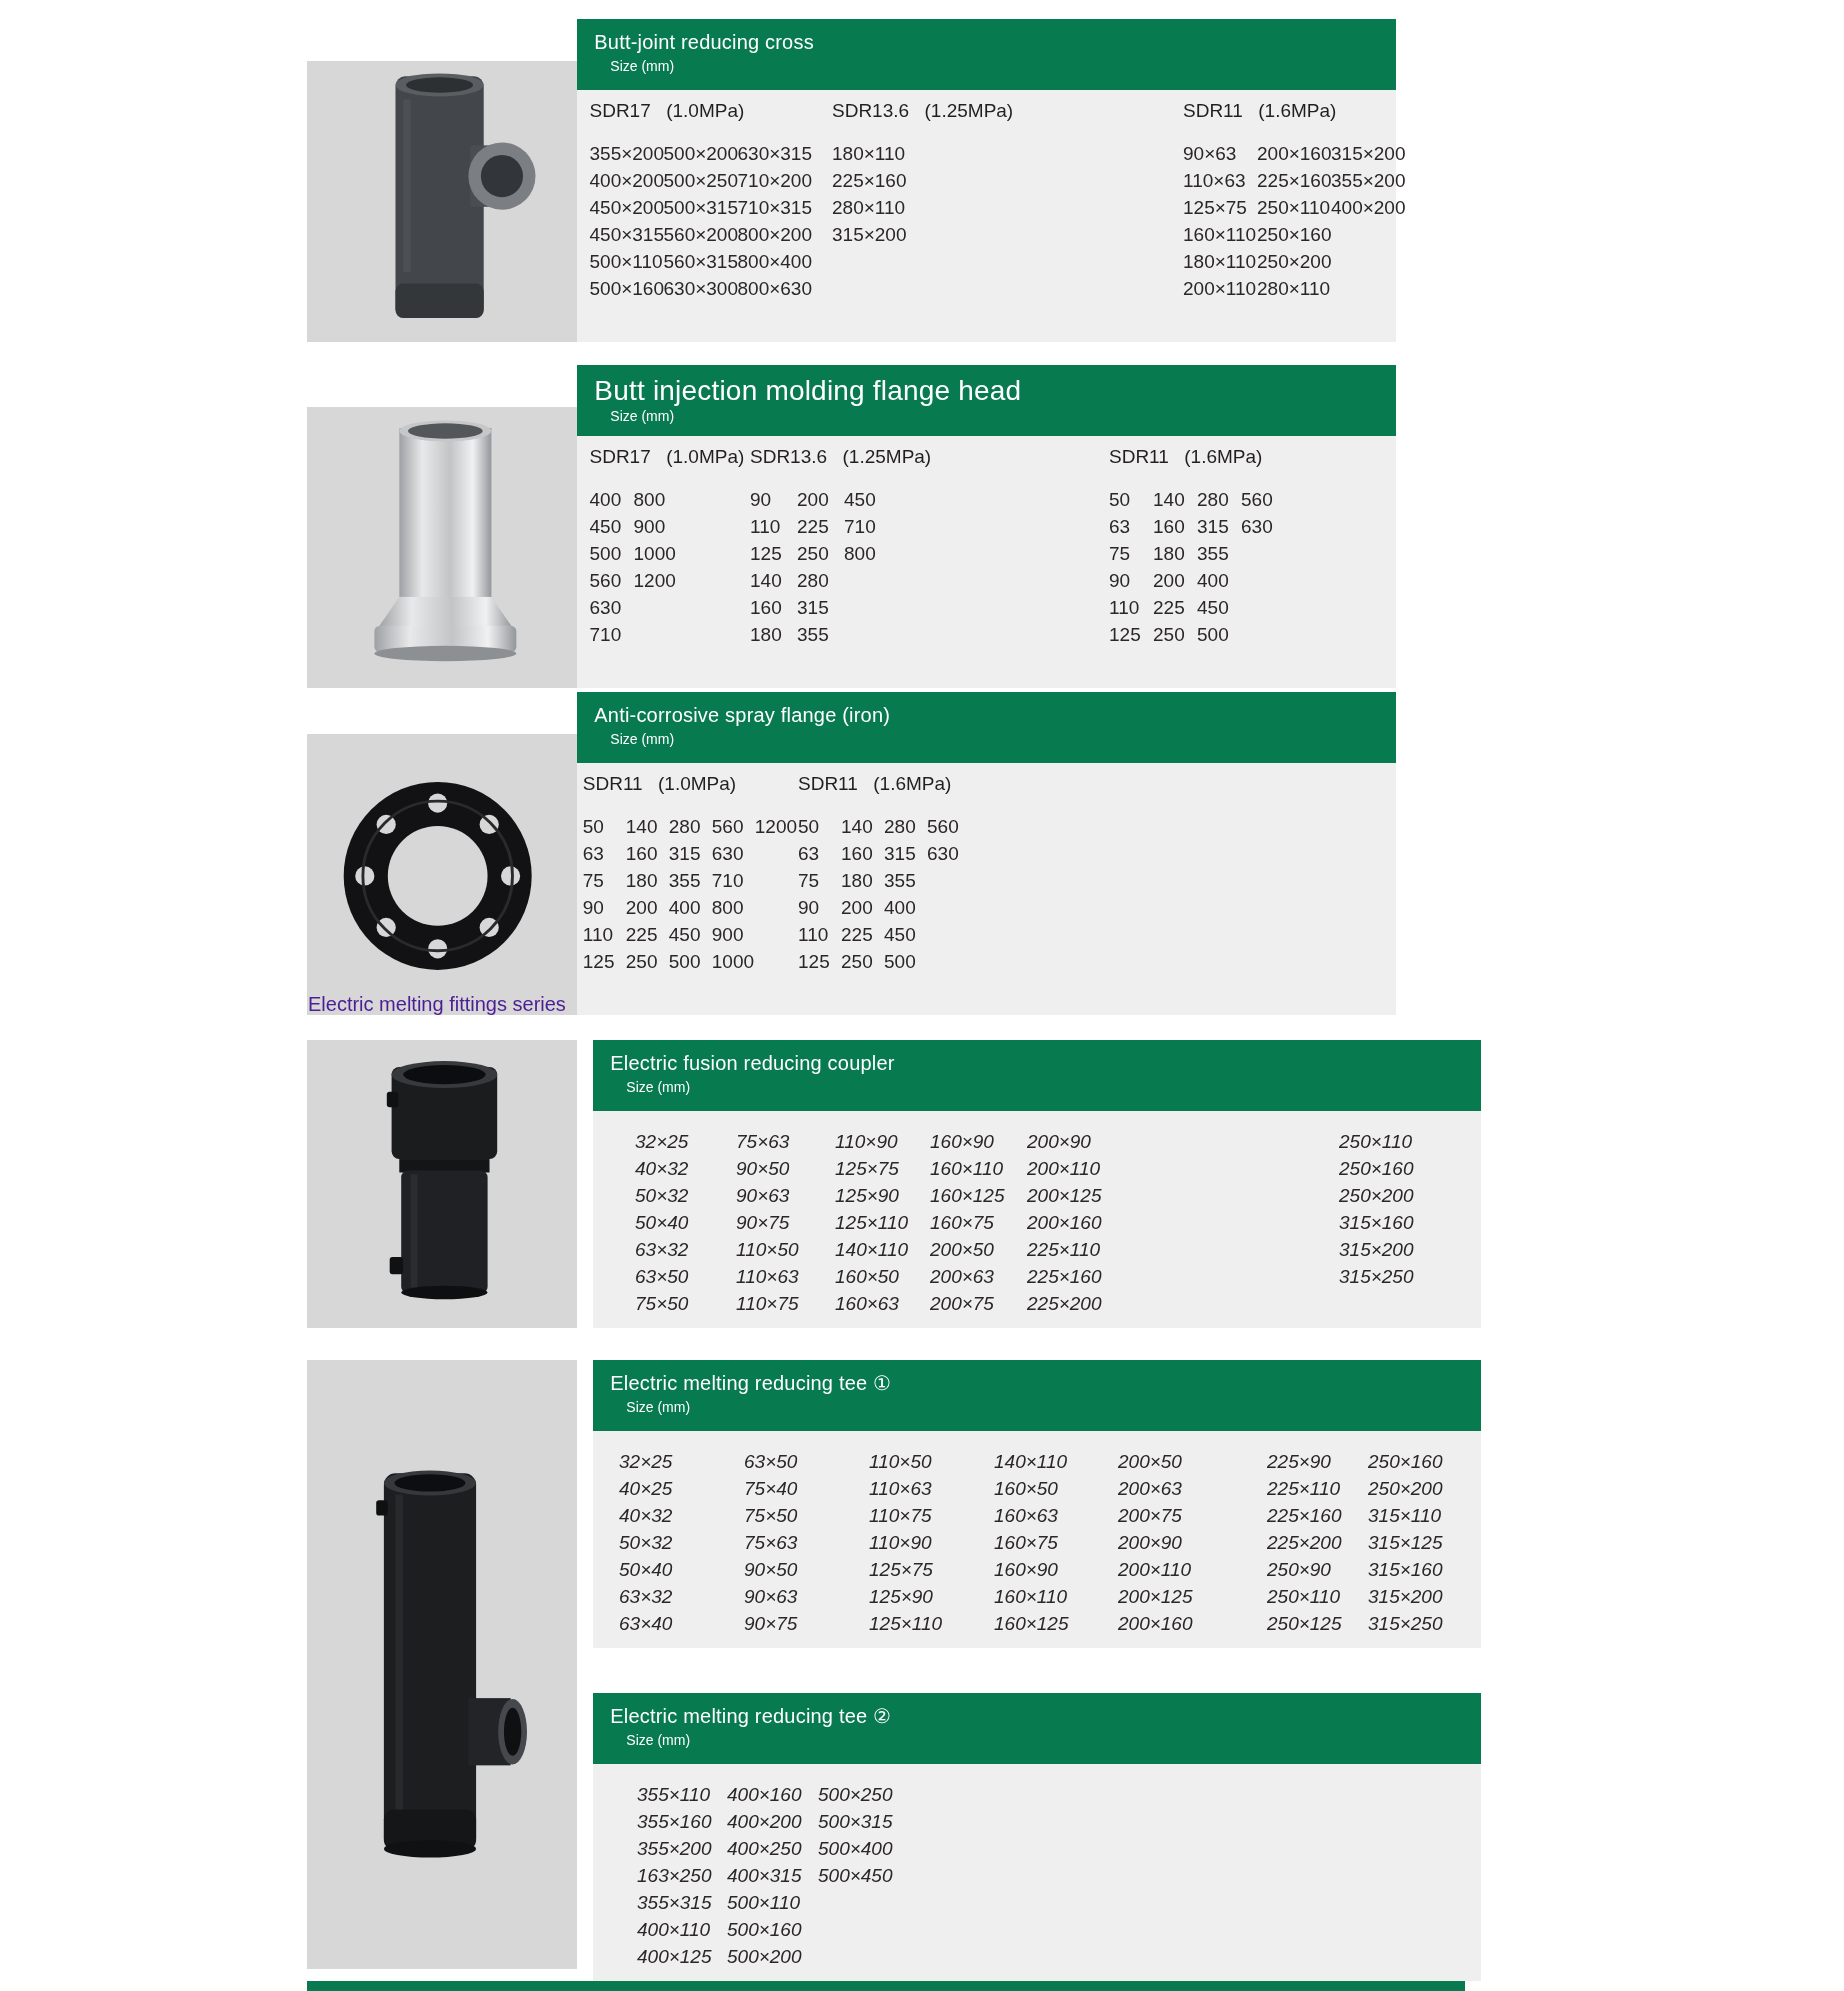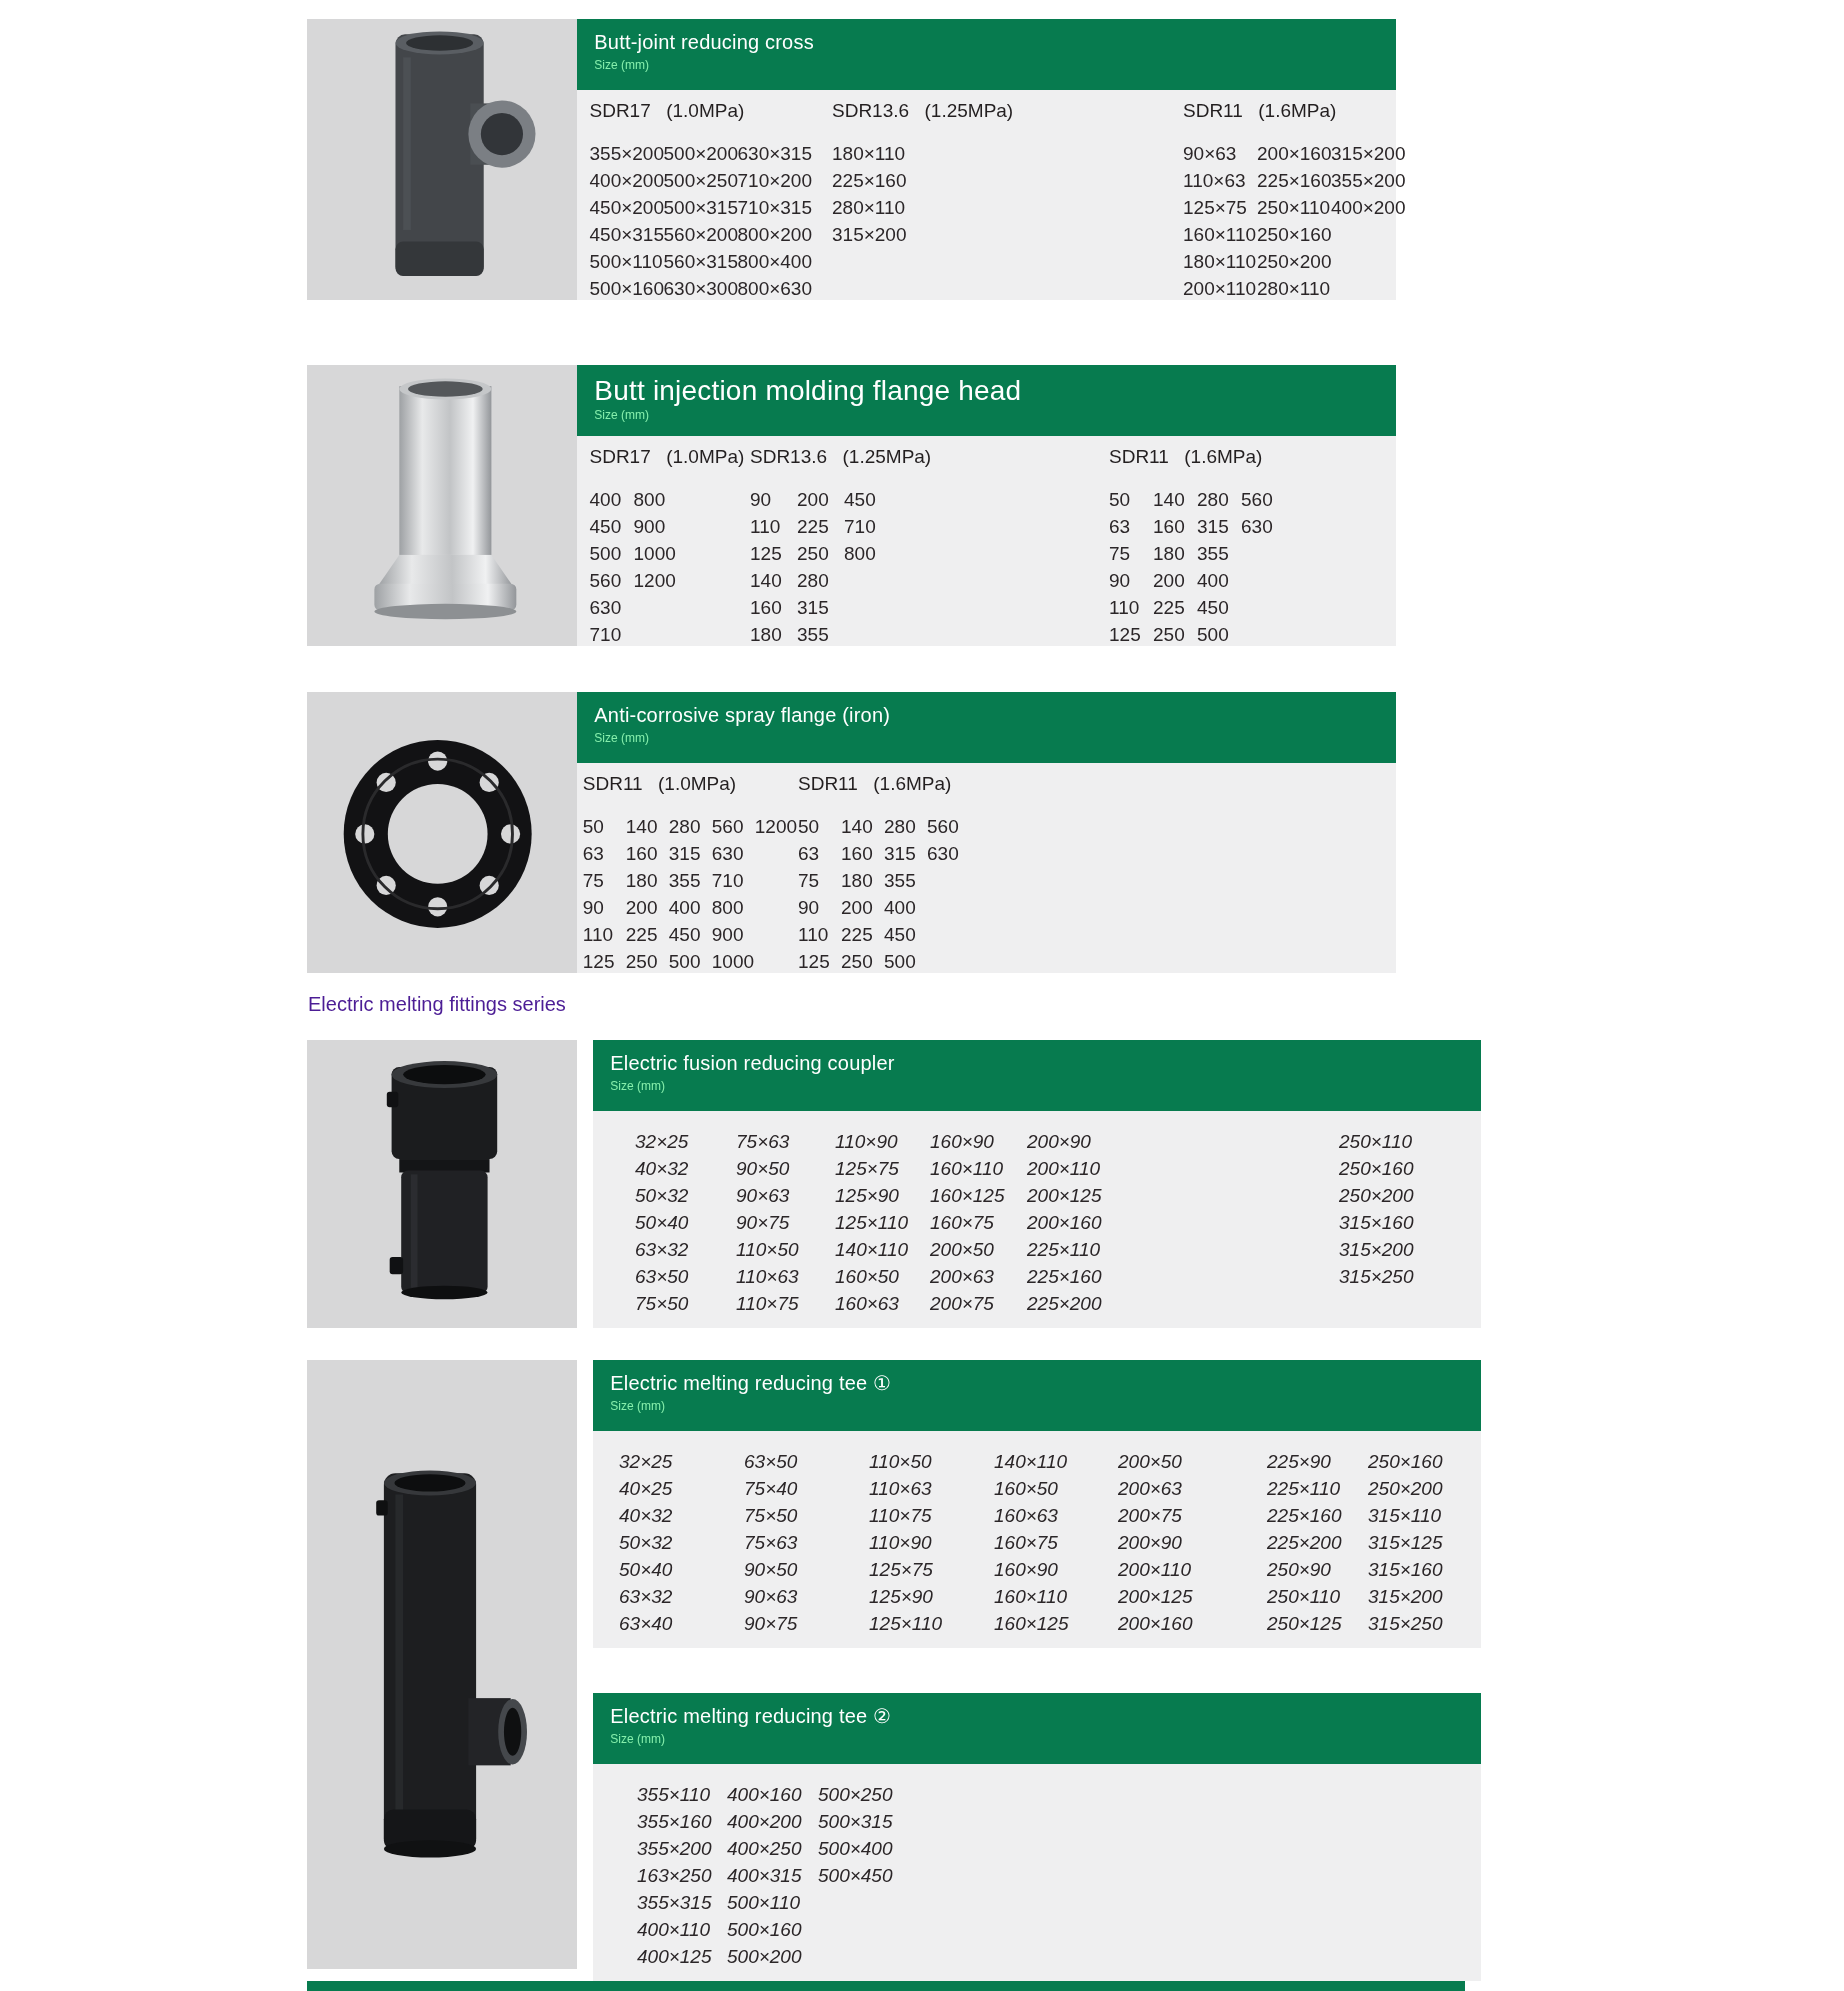--- a/index.html
+++ b/index.html
@@ -8,23 +8,23 @@
 
   .section{position:absolute;left:307px;display:flex;align-items:flex-end;}
   .photo{width:270px;background:#d7d7d8;flex:0 0 270px;display:flex;align-items:center;justify-content:center;}
   .content{display:flex;flex-direction:column;}
   .w-narrow{width:819px;}
   .w-wide{width:888px;padding-left:16px;}
 
   .ghead{height:71px;background:#077b4f;box-sizing:border-box;padding:10.6px 0 0 17.3px;}
   .gtitle{color:#ffffff;font-size:20px;line-height:25px;letter-spacing:0.2px;}
   .gtitle.big{font-size:28px;line-height:29px;}
-  .gsize{color:#86efac;font-size:12px;margin-top:3.8px;}
-
-  .tbody{position:relative;background:#efeff0;height:210px;}
+  .gsize{color:#ffffff;font-size:14px;margin-top:3.8px;margin-left:16px;}
+
+  .tbody{position:relative;background:#efeff0;height:252px;}
   .tbody.nohdr{height:217px;}
 
   .group{position:absolute;top:9.6px;white-space:nowrap;}
   .ghdr{height:40px;font-size:19px;color:#231f20;}
   .ghdr .press{margin-left:15.4px;}
   .cols{display:flex;}
   .col{display:flex;flex-direction:column;}
   .cell{height:27px;font-size:19px;line-height:27px;color:#2b2628;white-space:nowrap;}
 
   

